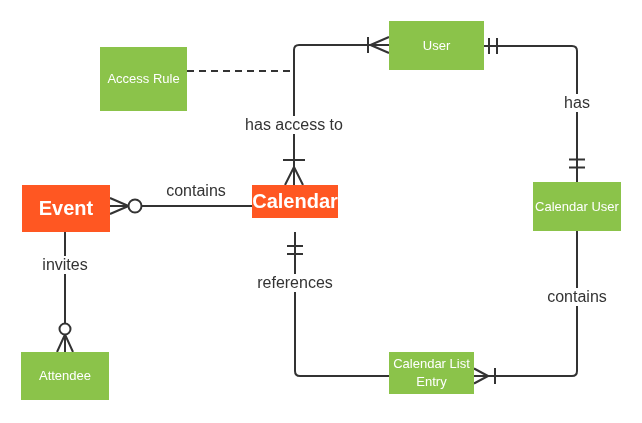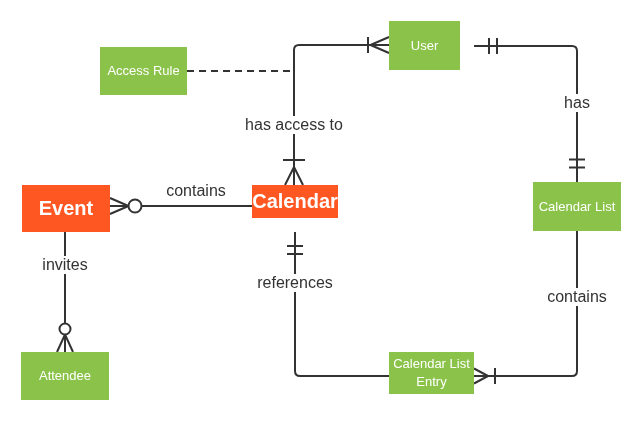--- a/index.html
+++ b/index.html
@@ -75,30 +75,30 @@
   </svg>
 
   <div class="entity primary" style="left:22px;top:185px;width:88px;height:47px;">
     <span>Event</span>
   </div>
 
   <div class="entity primary" style="left:252px;top:185px;width:86px;height:33px;">
     <span>Calendar</span>
   </div>
 
-  <div class="entity secondary" style="left:389px;top:21px;width:71px;height:49px;">
+  <div class="entity secondary" style="left:389px;top:21px;width:95px;height:49px;">
     <span>User</span>
   </div>
 
-  <div class="entity secondary" style="left:100px;top:47px;width:87px;height:48px;">
+  <div class="entity secondary" style="left:100px;top:47px;width:87px;height:64px;">
     <span>Access Rule</span>
   </div>
 
   <div class="entity secondary" style="left:533px;top:182px;width:88px;height:49px;">
-    <span>Calendar List</span>
+    <span>Calendar User</span>
   </div>
 
   <div class="entity secondary" style="left:389px;top:352px;width:85px;height:42px;">
     <span>Calendar List Entry</span>
   </div>
 
   <div class="entity secondary" style="left:21px;top:352px;width:88px;height:48px;">
     <span>Attendee</span>
   </div>
 

